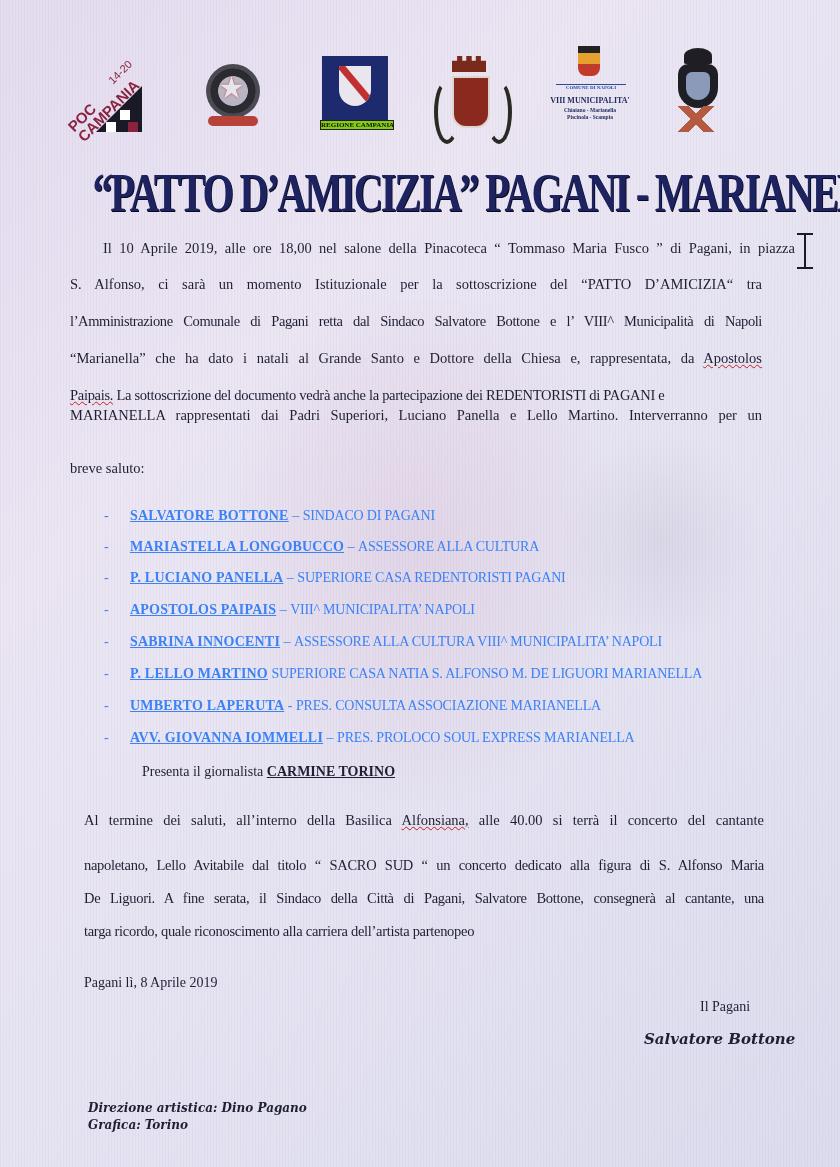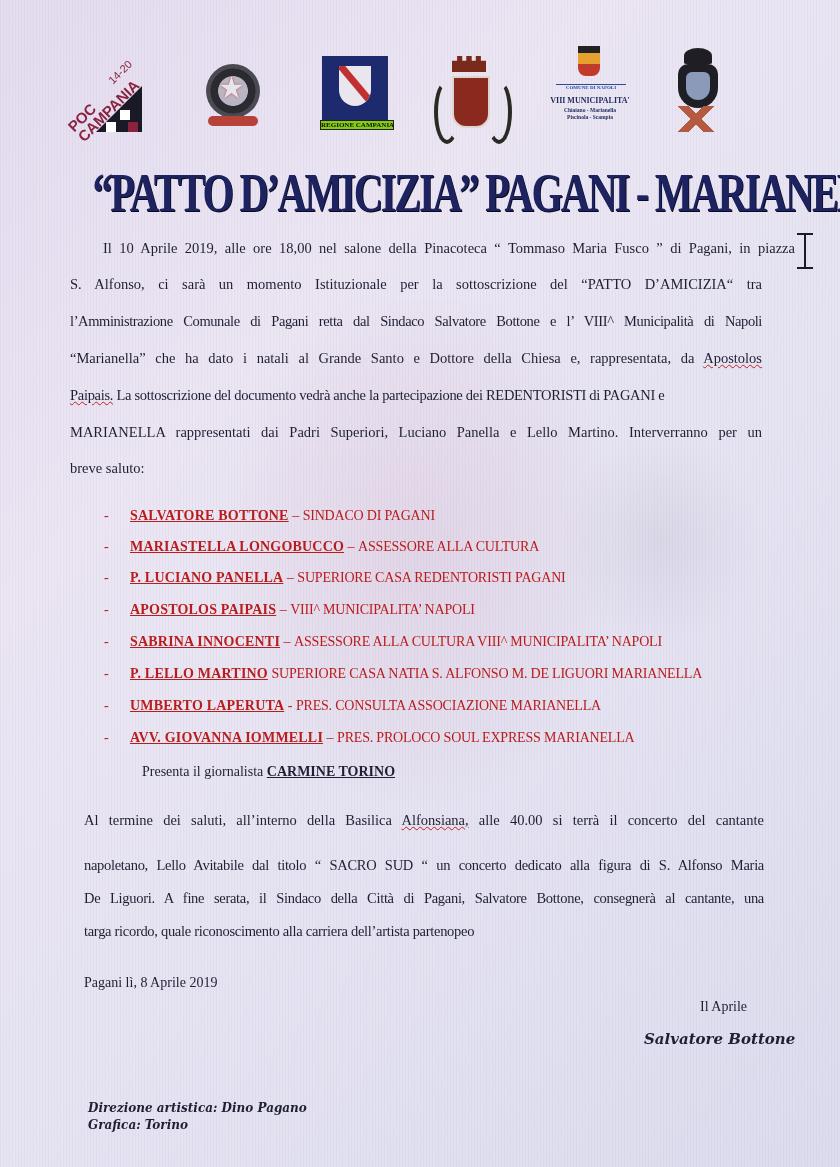--- a/index.html
+++ b/index.html
@@ -68,21 +68,21 @@
     text-shadow: 1px 1px 0 #0a0a1a;
     white-space: nowrap;
   }
   .line { position: absolute; left: 70px; width: 692px; font-size: 14.5px; white-space: nowrap; }
   .just { display: flex; justify-content: space-between; margin-left: 33px; }
   .cursor-icon { position: absolute; left: 797px; top: 233px; width: 16px; height: 36px; }
   .cursor-icon::before { content: ""; position: absolute; left: 7px; top: 2px; width: 2px; height: 32px; background: #1a1a2a; }
   .cursor-icon::after { content: ""; position: absolute; left: 0; top: 0; width: 16px; height: 36px; border-top: 2px solid #1a1a2a; border-bottom: 2px solid #1a1a2a; box-sizing: border-box; }
 
   .list { position: absolute; left: 104px; top: 508px; }
-  .li { position: absolute; left: 0; white-space: nowrap; font-size: 14px; color: #b91c1c; }
+  .li { position: absolute; left: 0; white-space: nowrap; font-size: 14px; color: #3b82f6; }
   .li .dash { display: inline-block; width: 26px; }
   .li .nm { text-decoration: underline; font-weight: bold; letter-spacing: 0.2px; }
   .li .rl { letter-spacing: -0.2px; }
   .presenta { position: absolute; left: 142px; top: 764px; font-size: 14px; white-space: nowrap; }
   .presenta .nm { text-decoration: underline; font-weight: bold; }
   .red-u { text-decoration: underline wavy #c02020; text-decoration-thickness: 1px; }
   .date { position: absolute; left: 84px; top: 975px; font-size: 14px; }
   .sindaco { position: absolute; left: 700px; top: 999px; font-size: 14px; }
   .signature { position: absolute; left: 644px; top: 1030px; font-size: 15px; font-style: italic; font-weight: bold; font-family: "DejaVu Serif", serif; }
   .credits { position: absolute; left: 88px; top: 1100px; font-size: 12px; font-style: italic; font-weight: bold; font-family: "DejaVu Serif", serif; line-height: 17px; }
@@ -139,21 +139,21 @@
 
 <div class="cursor-icon"></div>
 
 <div class="line just" style="top:240px">
     <span style="width:100%;text-align:justify;text-align-last:justify;display:block">Il 10 Aprile 2019, alle ore 18,00  nel salone della Pinacoteca “ Tommaso Maria Fusco ” di Pagani, in piazza</span>
   </div>
 <div class="line" style="top:276px;text-align:justify;text-align-last:justify">S. Alfonso, ci sarà un momento Istituzionale per la sottoscrizione del “PATTO D’AMICIZIA“ tra</div>
 <div class="line" style="top:313px;text-align:justify;text-align-last:justify;letter-spacing:-0.4px">l’Amministrazione Comunale di Pagani retta dal Sindaco Salvatore Bottone e l’ VIII^ Municipalità di Napoli</div>
 <div class="line" style="top:350px;text-align:justify;text-align-last:justify"><span>“Marianella”  che ha dato i natali al Grande Santo e Dottore della Chiesa e, rappresentata, da</span> <span class="red-u">Apostolos</span></div>
 <div class="line" style="top:387px;letter-spacing:-0.3px"><span class="red-u">Paipais.</span> <span>La sottoscrizione del documento vedrà anche la partecipazione  dei REDENTORISTI di PAGANI  e</span></div>
-<div class="line" style="top:424px;text-align:justify;text-align-last:justify">MARIANELLA rappresentati dai Padri Superiori, Luciano Panella e Lello Martino.  Interverranno per un</div>
+<div class="line" style="top:407px;text-align:justify;text-align-last:justify">MARIANELLA rappresentati dai Padri Superiori, Luciano Panella e Lello Martino.  Interverranno per un</div>
 <div class="line" style="top:460px">breve saluto:</div>
 
 <div class="list">
   <div class="li" style="top:0"><span class="dash">-</span><span class="nm">SALVATORE BOTTONE</span><span> – </span><span class="rl">SINDACO DI PAGANI</span></div>
   <div class="li" style="top:31px"><span class="dash">-</span><span class="nm">MARIASTELLA LONGOBUCCO</span><span> – </span><span class="rl">ASSESSORE ALLA CULTURA</span></div>
   <div class="li" style="top:62px"><span class="dash">-</span><span class="nm">P. LUCIANO PANELLA</span><span> – </span><span class="rl">SUPERIORE  CASA REDENTORISTI PAGANI</span></div>
   <div class="li" style="top:94px"><span class="dash">-</span><span class="nm">APOSTOLOS PAIPAIS</span><span> – </span><span class="rl">VIII^ MUNICIPALITA’ NAPOLI</span></div>
   <div class="li" style="top:126px"><span class="dash">-</span><span class="nm">SABRINA INNOCENTI</span><span> – </span><span class="rl">ASSESSORE ALLA CULTURA VIII^ MUNICIPALITA’ NAPOLI</span></div>
   <div class="li" style="top:158px"><span class="dash">-</span><span class="nm">P. LELLO MARTINO</span><span> </span><span class="rl">SUPERIORE CASA NATIA S. ALFONSO M. DE LIGUORI MARIANELLA</span></div>
   <div class="li" style="top:190px"><span class="dash">-</span><span class="nm">UMBERTO LAPERUTA</span><span> - </span><span class="rl">PRES. CONSULTA ASSOCIAZIONE MARIANELLA</span></div>
@@ -161,19 +161,19 @@
 </div>
 
 <div class="presenta"><span>Presenta il giornalista </span><span class="nm">CARMINE TORINO</span></div>
 
 <div class="line" style="left:84px;width:680px;top:812px;text-align:justify;text-align-last:justify"><span>Al termine dei saluti, all’interno della Basilica</span> <span class="red-u">Alfonsiana,</span> <span>alle 40.00 si terrà il concerto del cantante</span></div>
 <div class="line" style="left:84px;width:680px;top:857px;text-align:justify;text-align-last:justify;letter-spacing:-0.3px">napoletano, Lello Avitabile dal titolo “ SACRO SUD “  un concerto dedicato alla figura di S. Alfonso Maria</div>
 <div class="line" style="left:84px;width:680px;top:890px;text-align:justify;text-align-last:justify;letter-spacing:-0.3px">De Liguori. A fine serata, il Sindaco della Città di Pagani, Salvatore Bottone, consegnerà al cantante, una</div>
 <div class="line" style="left:84px;width:680px;top:923px;letter-spacing:-0.3px">targa ricordo, quale riconoscimento alla carriera dell’artista partenopeo</div>
 
 <div class="date">Pagani lì, 8 Aprile 2019</div>
-<div class="sindaco">Il Aprile</div>
+<div class="sindaco">Il Pagani</div>
 <div class="signature">Salvatore Bottone</div>
 
 <div class="credits">
   <div>Direzione artistica: Dino Pagano</div>
   <div>Grafica: Torino</div>
 </div>
 
 </body></html>

